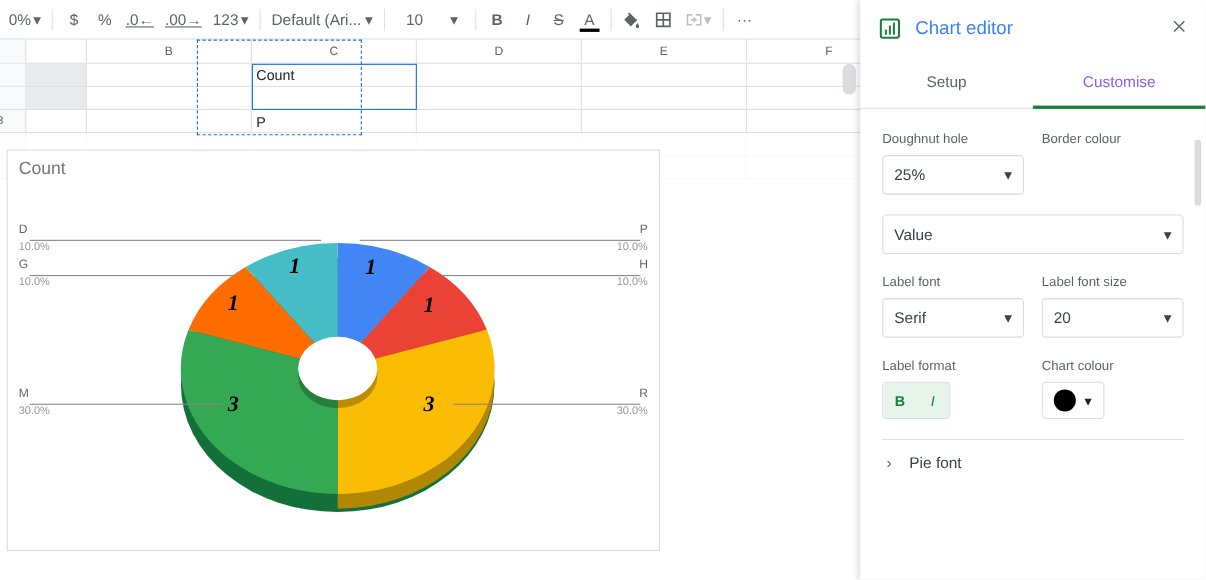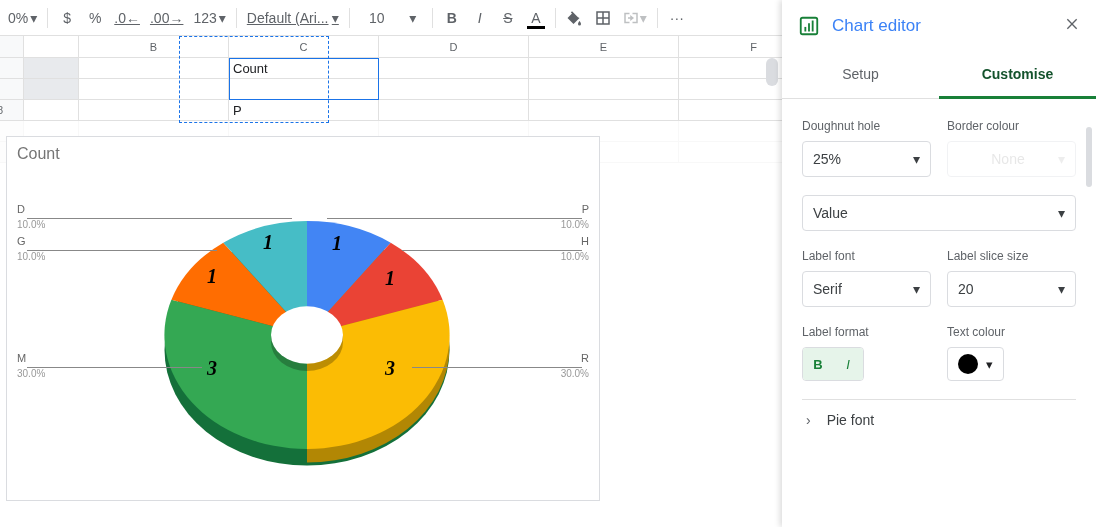--- a/index.html
+++ b/index.html
@@ -29,21 +29,21 @@
       align-items: center;
       justify-content: center;
       min-width: 26px;
       height: 26px;
       padding: 0 4px;
       cursor: pointer;
       border-radius: 2px;
     }
     .toolbar .dropdown-arrow { margin-left: 2px; }
     .toolbar .sep { width: 1px; height: 20px; background: #e0e0e0; margin: 0 4px; }
-    .font-select { display: flex; align-items: center; width: 100px; padding: 0 6px; text-decoration: underline; }
+    .font-select { display: flex; align-items: center; width: 100px; padding: 0 6px; }
     .size-select { display: flex; align-items: center; width: 42px; padding: 0 4px; justify-content: center; }
     .underline-A { position: relative; }
     .underline-A .bar { position: absolute; bottom: 2px; left: 4px; right: 4px; height: 3px; background: #000; }
     .collapse-btn { margin-left: auto; margin-right: 8px; }
 
     
     .col-headers {
       display: flex;
       height: 22px;
       border-bottom: 1px solid #e0e0e0;
@@ -168,24 +168,24 @@
     }
     .tab {
       flex: 1;
       text-align: center;
       padding: 14px 0;
       font-size: 14px;
       color: #5f6368;
       cursor: pointer;
     }
     .tab.active {
-      color: #14532d;
+      color: #8b5cf6;
       border-bottom: 3px solid #188038;
       margin-bottom: -1px;
-      font-weight: 700;
+      font-weight: 400;
     }
     .sb-body {
       flex: 1;
       padding: 20px 20px 0 20px;
       overflow: hidden;
       position: relative;
     }
     .sb-scrollbar {
       position: absolute;
       right: 4px;
@@ -479,24 +479,20 @@
     <div class="field-row">
       <div class="field">
         <span class="field-label">Doughnut hole</span>
         <div class="select">
           <span>25%</span>
           <span>▾</span>
         </div>
       </div>
       <div class="field">
         <span class="field-label">Border colour</span>
-        <div class="select disabled">
-          <span style="margin:0 auto; color:#bbb;">None</span>
-          <span style="color:#ccc;">▾</span>
-        </div>
       </div>
     </div>
 
     <div class="field-row">
       <div class="field" style="flex:1 1 100%;">
         <div class="select full">
           <span>Value</span>
           <span>▾</span>
         </div>
       </div>
@@ -504,38 +500,38 @@
 
     <div class="field-row">
       <div class="field">
         <span class="field-label">Label font</span>
         <div class="select">
           <span>Serif</span>
           <span>▾</span>
         </div>
       </div>
       <div class="field">
-        <span class="field-label">Label slice size</span>
+        <span class="field-label">Label font size</span>
         <div class="select">
           <span>20</span>
           <span>▾</span>
         </div>
       </div>
     </div>
 
     <div class="field-row">
       <div class="field">
         <span class="field-label">Label format</span>
         <div class="toggle-group">
           <div class="toggle-btn active" style="font-weight:bold;">B</div>
           <div class="toggle-btn active" style="font-style:italic;">I</div>
         </div>
       </div>
       <div class="field">
-        <span class="field-label">Text colour</span>
+        <span class="field-label">Chart colour</span>
         <div class="color-select">
           <span class="swatch"></span>
           <span>▾</span>
         </div>
       </div>
     </div>
 
     <div class="accordion">
       <span class="chev">›</span>
       <span>Pie font</span>

